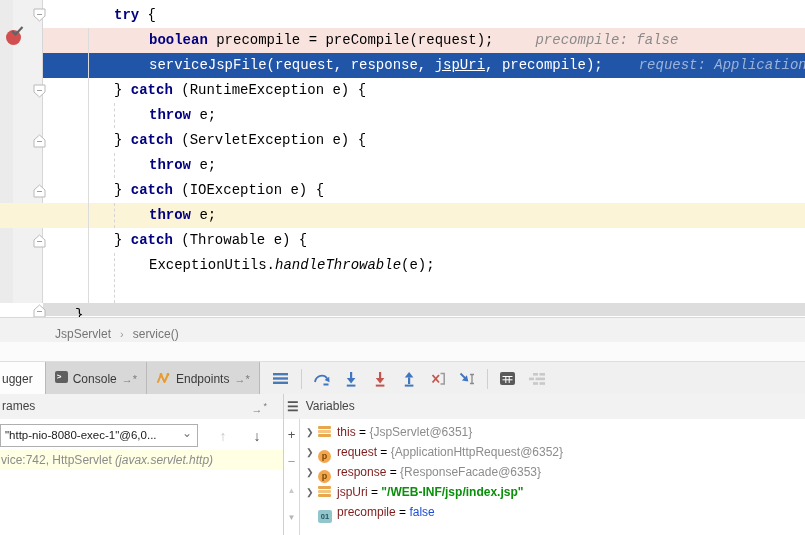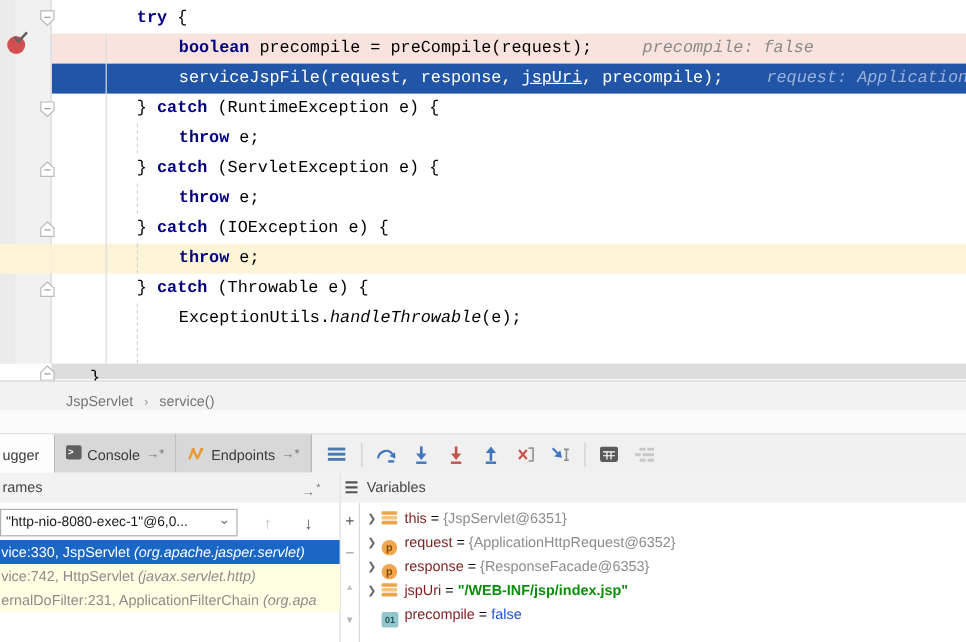--- a/index.html
+++ b/index.html
@@ -281,23 +281,21 @@
         </div>
         <div id="framesTools" style="display:flex;margin-left:12px;gap:8px;">
             <div class="ftool"><span style="color:#c6c6c6;font-size:14px;font-weight:bold;">↑</span></div>
             <div class="ftool"><span style="color:#4f4f4f;font-size:14px;font-weight:bold;">↓</span></div>
             <div class="ftool"><svg width="12" height="12">
                 <polygon points="0.5,0.5 11.5,0.5 7,5.8 7,11 5,11 5,5.8" fill="#4f4f4f"></polygon>
               </svg></div>
           </div>
       </div>
       <div class="frame-list" id="frameList">
-          <div class="frame-row selected"><span>vice:330, JspServlet </span><span class="pkg">(org.apache.jasper.servlet)</span></div>
           <div class="frame-row library"><span>vice:742, HttpServlet </span><span class="pkg">(javax.servlet.http)</span></div>
-          <div class="frame-row library"><span>ernalDoFilter:231, ApplicationFilterChain </span><span class="pkg">(org.apa</span></div>
         </div>
     </div>
 
     <div class="vars-panel">
       <div class="panel-header vars-header">
         <span class="ic-menu-dark">☰</span>
         <span>Variables</span>
       </div>
       <div class="vars-toolbar" id="varsToolbar">
           <div><span class="vtool add">+</span></div>

